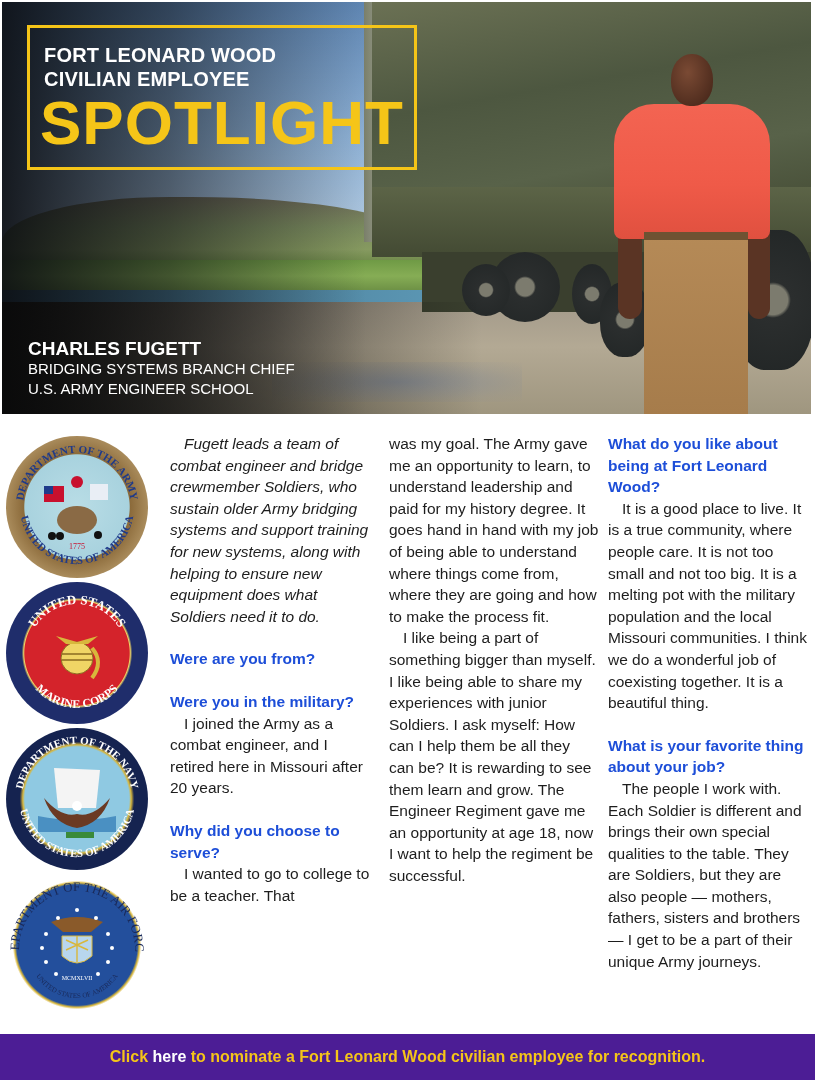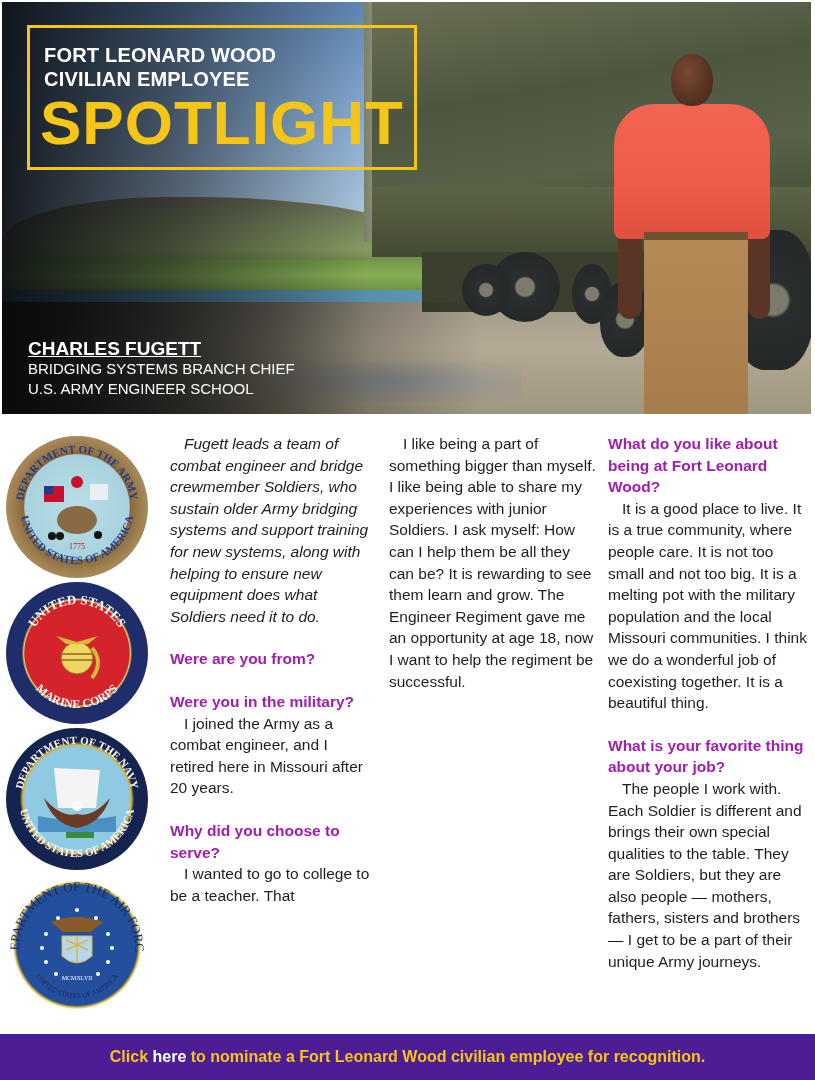--- a/index.html
+++ b/index.html
@@ -100,21 +100,21 @@
     .title-line {
       position: absolute; left: 42px; color: #ffffff; font-weight: 700;
       font-size: 20px; letter-spacing: 0.2px; line-height: 24px; text-align: right;
     }
     .spotlight {
       position: absolute; left: 38px; top: 88px; color: #f5c518; font-weight: 900;
       font-size: 62px; line-height: 66px; letter-spacing: 1px;
     }
     .hero-name {
       position: absolute; left: 26px; top: 336px; color: #ffffff; font-weight: 700;
-      font-size: 19px; line-height: 22px; text-decoration: underline;
+      font-size: 19px; line-height: 22px;
     }
     .hero-sub {
       position: absolute; left: 26px; color: #ffffff; font-weight: 400;
       font-size: 15px; line-height: 20px;
     }
 
     
     .seal {
       position: absolute; left: 6px; width: 142px; height: 142px; border-radius: 50%;
     }
@@ -128,21 +128,21 @@
     .col {
       position: absolute; top: 433px; font-size: 15.5px; line-height: 21.6px; color: #1d1d1d;
     }
     .col1 { left: 170px; width: 205px; }
     .col2 { left: 389px; width: 210px; }
     .col3 { left: 608px; width: 205px; }
     .col p { margin: 0; }
     .col .indent { text-indent: 14px; }
     .col .lead { font-style: italic; }
     .col h3 {
-      font-size: 15.5px; line-height: 21.6px; font-weight: 700; color: #a21caf;
+      font-size: 15.5px; line-height: 21.6px; font-weight: 700; color: #1d4ed8;
     }
     .col .gap { margin-top: 21px; }
 
     
     .footer {
       position: absolute; left: 0; top: 1034px; width: 815px; height: 46px;
       background: #4c1d95; display: flex; align-items: center; justify-content: center;
       font-weight: 700; font-size: 16px;
     }
     .footer .link-word { color: #f5c518; }
@@ -277,20 +277,21 @@
   <h3 class="gap">Were are you from?</h3>
 
   <h3 class="gap">Were you in the military?</h3>
   <p class="indent">I joined the Army as a combat engineer, and I retired here in Missouri after 20 years.</p>
 
   <h3 class="gap">Why did you choose to serve?</h3>
   <p class="indent">I wanted to go to college to be a teacher. That</p>
 </div>
 
 <div class="col col2">
+  <p>was my goal. The Army gave me an opportunity to learn, to understand leadership and paid for my history degree. It goes hand in hand with my job of being able to understand where things come from, where they are going and how to make the process fit.</p>
 
   <p class="indent">I like being a part of something bigger than myself. I like being able to share my experiences with junior Soldiers. I ask myself: How can I help them be all they can be? It is rewarding to see them learn and grow. The Engineer Regiment gave me an opportunity at age 18, now I want to help the regiment be successful.</p>
 </div>
 
 <div class="col col3">
   <h3>What do you like about being  at Fort Leonard Wood?</h3>
   <p class="indent">It is a good place to live. It is a true community, where people care. It is not too small and not too big. It is a melting pot with the military population and the local Missouri communities. I think we do a wonderful job of coexisting together. It is a beautiful thing.</p>
 
   <h3 class="gap">What is your favorite thing about your job?</h3>
   <p class="indent">The people I work with. Each Soldier is different and brings their own special qualities to the table. They are Soldiers, but they are also people — mothers, fathers, sisters and brothers — I get to be a part of their unique Army journeys.</p>

